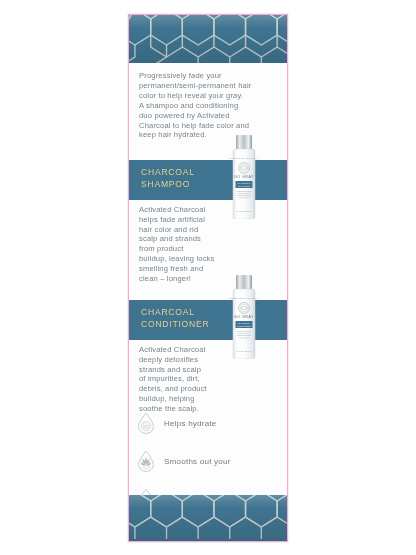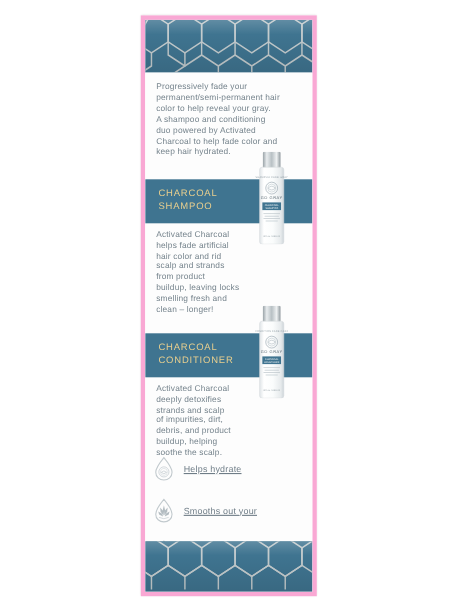--- a/index.html
+++ b/index.html
@@ -11,21 +11,21 @@
     position:relative;
   }
 
   
   #package-panel{
     position:absolute;
     left:128px;top:14px;
     width:160px;height:528px;
     background:#ffffff;
     box-sizing:border-box;
-    border:4px solid #f9a8d4;
+    border:1px solid #f9a8d4;
     box-shadow:0 0 2px rgba(0,0,0,.18);
     overflow:hidden;
   }
 
   
   .hex-band{
     position:absolute;left:0;width:100%;
     background:#3f7490;
     overflow:hidden;
   }
@@ -103,21 +103,20 @@
   }
   .benefit-icon{
     width:22px;height:24px;flex:0 0 22px;
     margin-right:7px;
   }
   .benefit-icon svg{display:block;width:100%;height:100%;}
   .benefit-label{
     color:#6f7d87;
     font-size:8.1px;
     letter-spacing:.2px;
-    text-decoration:underline;
   }
 </style>
 </head>
 <body>
 
 <div id="package-panel">
 
   <div class="hex-band" id="hex-band-top">
     <svg viewBox="0 0 160 48" preserveAspectRatio="none" aria-hidden="true">
       <g fill="none" stroke="#c3cbcd" stroke-width="1.4">

